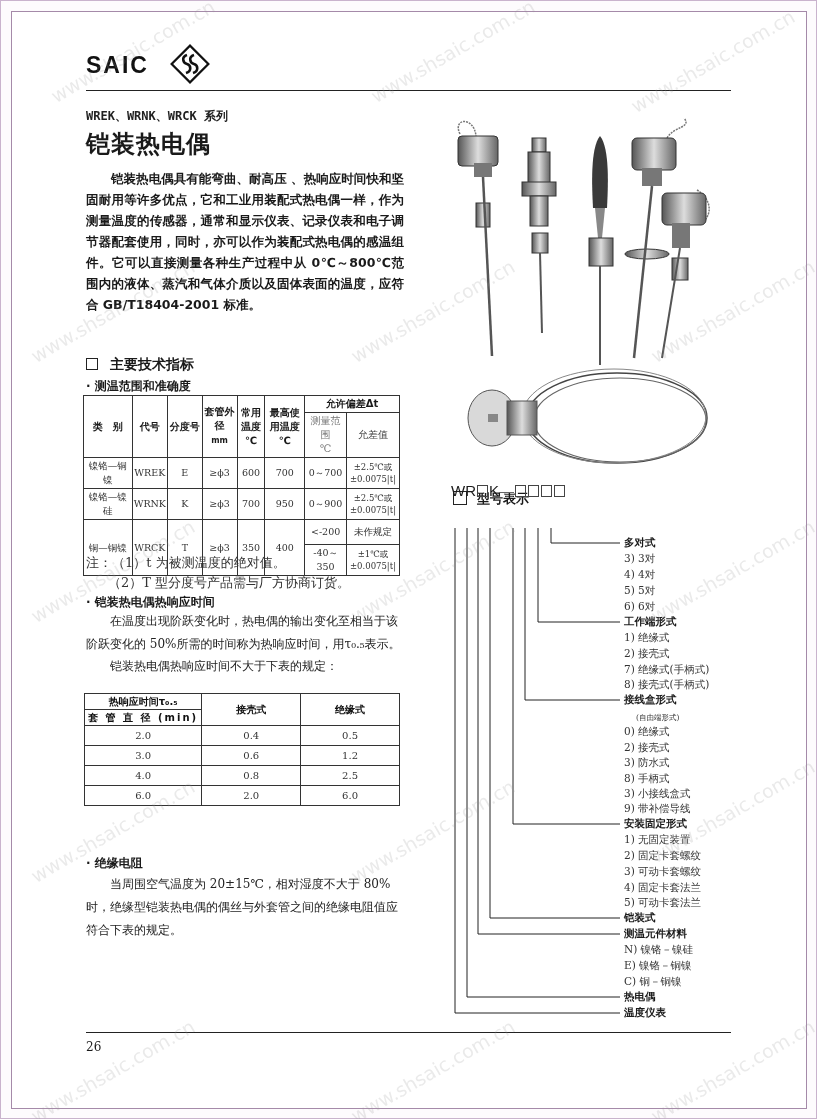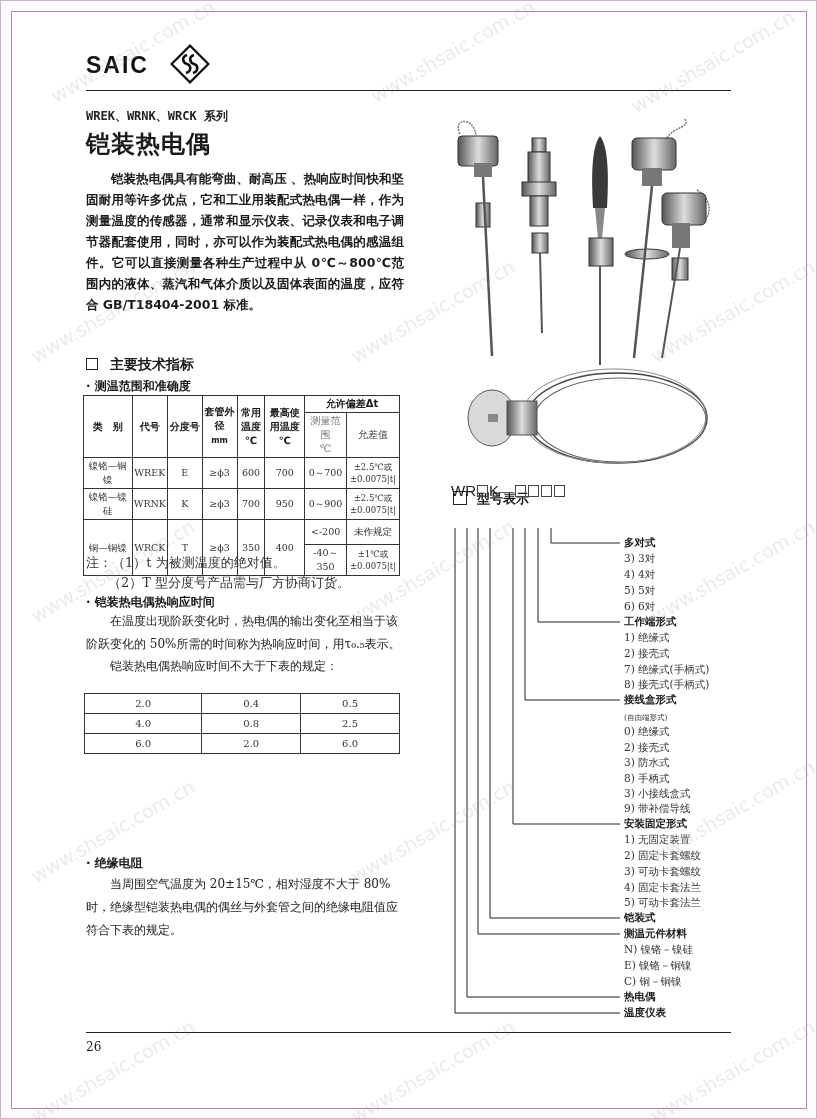--- a/index.html
+++ b/index.html
@@ -54,21 +54,21 @@
 
   .model-head { left:453px; top:490px; font-size:13px; font-weight:bold; }
   .model-head .box { display:inline-block; width:12px; height:12px; border:1px solid #222; margin-right:10px; vertical-align:-2px; }
   .model-code { left:451px; top:482px; font-family:"Liberation Sans", sans-serif; font-size:15px; letter-spacing:0px; }
   .code-box { display:inline-block; width:9px; height:10px; border:1px solid #444; vertical-align:-1px; margin:0 1px; }
 
   .tree-svg { position:absolute; left:0; top:0; width:817px; height:1119px; pointer-events:none; }
   .tl { position:absolute; left:624px; font-size:10.5px; line-height:15px; }
   .tl.h { font-weight:bold; }
   .tl.o { font-family:"DejaVu Serif", serif; color:#333; }
-  .tl.s { font-size:7.5px; font-family:"DejaVu Serif", serif; color:#333; }
+  .tl.s { font-size:7.5px; font-family:"DejaVu Serif", serif; color:#333;margin-left:12px; }
 </style>
 </head>
 <body>
 
 <div class="outer-frame"></div>
 <div class="inner-frame"></div>
 
 <div class="watermark" style="left:40px;top:40px;">www.shsaic.com.cn</div>
 <div class="watermark" style="left:360px;top:40px;">www.shsaic.com.cn</div>
 <div class="watermark" style="left:620px;top:50px;">www.shsaic.com.cn</div>
@@ -173,24 +173,37 @@
 <div class="abs para" style="left:86px;top:610px;text-indent:2em;">在温度出现阶跃变化时，热电偶的输出变化至相当于该阶跃变化的 50%所需的时间称为热响应时间，用τ₀.₅表示。</div>
 <div class="abs para" style="left:86px;top:655px;text-indent:2em;">铠装热电偶热响应时间不大于下表的规定：</div>
 
 <table class="resp-table">
   <colgroup>
       <col style="width:108px">
       <col style="width:91px">
       <col style="width:91px">
     </colgroup>
   <tbody>
+      <tr>
+    <th class="hdr-cell">
+      <div class="hdr-top">热响应时间τ₀.₅</div>
+      <div class="hdr-bot">套 管 直 径 (min)</div>
+    </th>
+    <th>接壳式</th>
+    <th>绝缘式</th>
+  </tr>
   <tr>
         <td>2.0</td>
         <td>0.4</td>
         <td>0.5</td>
+      </tr>
+  <tr>
+        <td>3.0</td>
+        <td>0.6</td>
+        <td>1.2</td>
       </tr>
   <tr>
         <td>4.0</td>
         <td>0.8</td>
         <td>2.5</td>
       </tr>
   <tr>
         <td>6.0</td>
         <td>2.0</td>
         <td>6.0</td>

